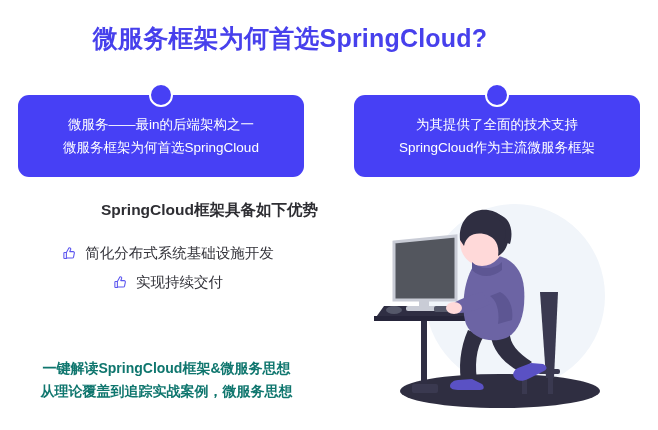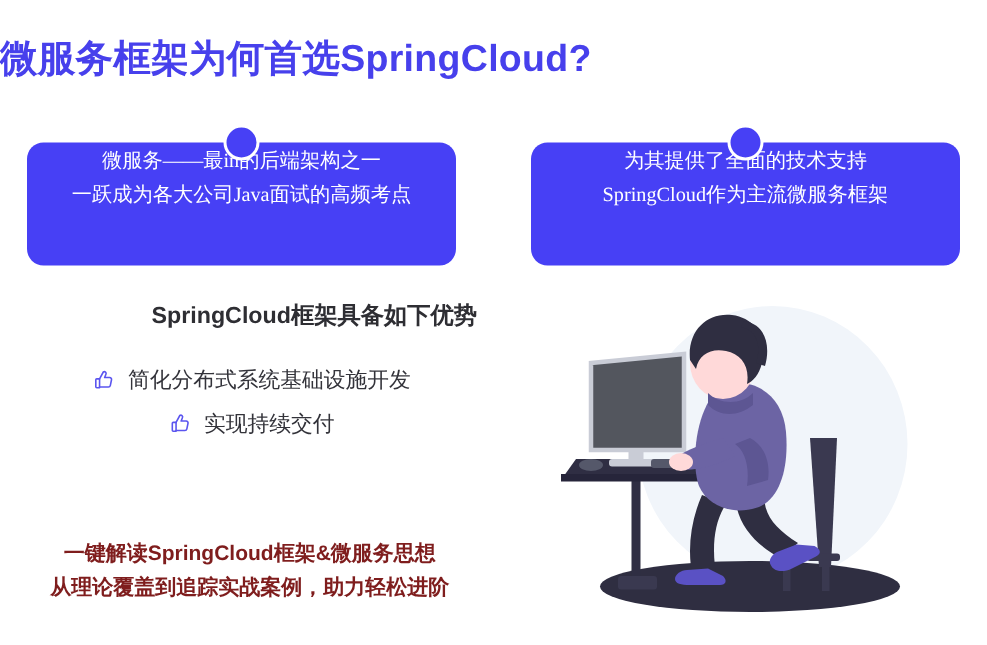--- a/index.html
+++ b/index.html
@@ -14,40 +14,41 @@
     overflow: hidden;
     position: relative;
   }
 
   
   .page-title {
     position: absolute;
     top: 22px;
     left: 0;
     width: 580px;
+    text-align: center;
     font-size: 25px;
     font-weight: bold;
     color: #4740ec;
     letter-spacing: 0.2px;
     white-space: nowrap;
   }
 
   
   .card {
     position: absolute;
     top: 95px;
     width: 286px;
     height: 82px;
     background: #4740f5;
     border-radius: 11px;
     box-sizing: border-box;
     display: flex;
     flex-direction: column;
     align-items: center;
-    font-family: Liberation Serif, serif;
+    justify-content: center;
   }
   .card-left  { left: 18px; }
   .card-right { left: 354px; }
 
   .card-knob {
     position: absolute;
     top: -12px;
     left: 50%;
     margin-left: -12px;
     width: 24px;
@@ -111,21 +112,21 @@
   .blurb {
     position: absolute;
     left: 14px;
     top: 357px;
     width: 305px;
     text-align: center;
   }
   .blurb-line {
     font-size: 14px;
     font-weight: bold;
-    color: #7f1d1d;
+    color: #0f766e;
     line-height: 23px;
     white-space: nowrap;
   }
 
   
   .illustration {
     position: absolute;
     left: 372px;
     top: 196px;
     width: 276px;
@@ -134,21 +135,21 @@
   .illustration svg { display: block; width: 100%; height: 100%; }
 </style>
 </head>
 <body>
 
 <div class="page-title">微服务框架为何首选SpringCloud?</div>
 
 <div class="card card-left">
   <div class="card-knob"></div>
   <div class="card-line">微服务——最in的后端架构之一</div>
-  <div class="card-line">一跃成为各大公司Java面试的高频考点</div>
+  <div class="card-line">微服务框架为何首选SpringCloud</div>
 </div>
 
 <div class="card card-right">
   <div class="card-knob"></div>
   <div class="card-line">为其提供了全面的技术支持</div>
   <div class="card-line">SpringCloud作为主流微服务框架</div>
 </div>
 
 <div class="features">
   <div class="features-heading">SpringCloud框架具备如下优势</div>
@@ -166,21 +167,21 @@
         <path d="M7 10.5v9.5H4a1 1 0 0 1-1-1v-7.5a1 1 0 0 1 1-1z"></path>
         <path d="M7 10.5l4-7.3a1.9 1.9 0 0 1 2.8 2.4L12.4 9h5.4a2 2 0 0 1 1.95 2.45l-1.3 6.2A2 2 0 0 1 16.5 19.2H7"></path>
       </svg>
       <span class="feature-text">实现持续交付</span>
     </li>
   </ul>
 </div>
 
 <div class="blurb">
   <div class="blurb-line">一键解读SpringCloud框架&amp;微服务思想</div>
-  <div class="blurb-line">从理论覆盖到追踪实战案例，助力轻松进阶</div>
+  <div class="blurb-line">从理论覆盖到追踪实战案例，微服务思想</div>
 </div>
 
 <div class="illustration">
   <svg viewBox="0 0 276 218" xmlns="http://www.w3.org/2000/svg">
 
     <ellipse cx="143" cy="100" rx="90" ry="92" fill="#f1f5fa"></ellipse>
 
     <ellipse cx="128" cy="195" rx="100" ry="17" fill="#2f2e41"></ellipse>
 
     <g>

